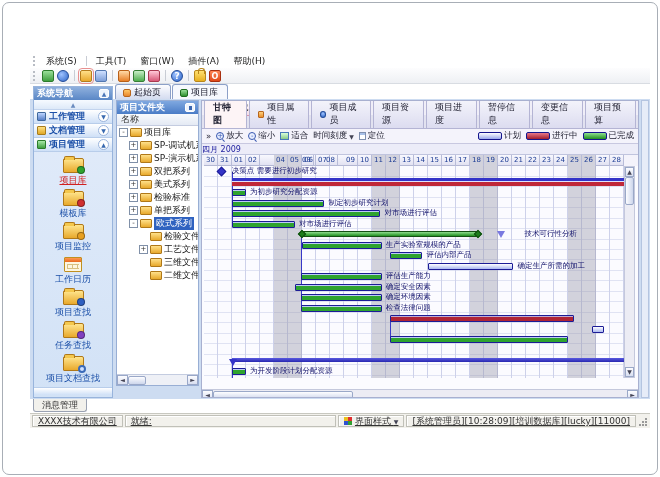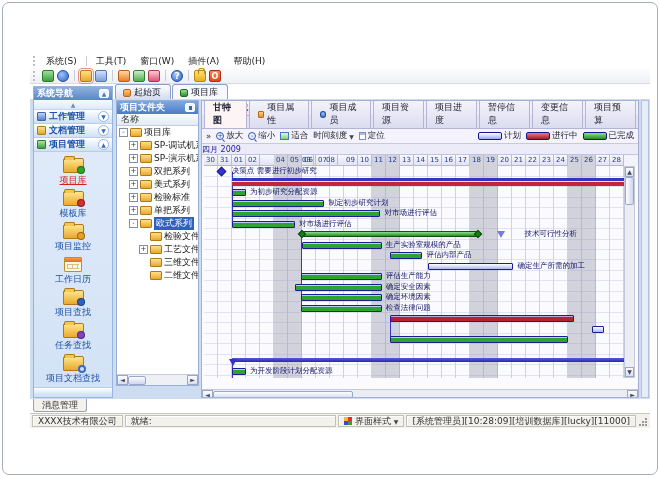--- a/index.html
+++ b/index.html
@@ -132,21 +132,21 @@
   .milestone{position:absolute;width:7px;height:7px;background:#3434c8;border:1px solid #1c1c96;transform:rotate(45deg);}
   .bar-label{position:absolute;font-size:7.5px;line-height:10px;color:#10106a;white-space:nowrap;}
   
   .vscroll{position:absolute;right:3px;top:0;width:11px;height:212px;background:#ececf4;border:1px solid #c4c8dc;display:flex;flex-direction:column;align-items:center;}
   .vthumb{width:9px;height:28px;background:linear-gradient(to right,#fdfdff,#cdd6ec);border:1px solid #9aa8c8;border-radius:2px;}
   .hscroll{height:11px;background:#ececf4;border-top:1px solid #c4c8dc;display:flex;align-items:center;}
   
   .bottom-tab{left:33px;top:399px;width:54px;height:13px;background:#f2f1ec;border:1px solid #9aa2b2;border-top:none;border-radius:0 0 3px 3px;
     font-size:9px;color:#333;text-align:center;line-height:12px;}
   .statusbar{left:30px;top:413px;width:620px;height:15px;background:#f2f1ec;border-top:1px solid #c8c8c0;display:flex;align-items:center;font-size:9px;color:#333;gap:2px;padding:0 2px;}
-  .scell{border:1px solid #c0c0b8;box-shadow:inset 1px 1px 0 #fff;height:12px;line-height:11px;padding:0 5px;white-space:nowrap;}
+  .scell{border:1px solid #c0c0b8;box-shadow:inset 1px 1px 0 #fff;height:12px;line-height:11px;padding:0 5px;white-space:nowrap;text-decoration:underline;}
   .sflex{flex:1;}
   .styleico{display:inline-block;width:8px;height:8px;vertical-align:-1px;margin-right:3px;
     background:conic-gradient(#e03030 0 25%,#30a030 0 50%,#3050d0 0 75%,#e8c020 0);}
   .sgrip{width:10px;height:12px;background:
     radial-gradient(circle at 8px 10px,#999 1px,transparent 1.2px),
     radial-gradient(circle at 5px 10px,#999 1px,transparent 1.2px),
     radial-gradient(circle at 8px 7px,#999 1px,transparent 1.2px),
     radial-gradient(circle at 8px 4px,#999 1px,transparent 1.2px),
     radial-gradient(circle at 5px 7px,#999 1px,transparent 1.2px),
     radial-gradient(circle at 2px 10px,#999 1px,transparent 1.2px);}

